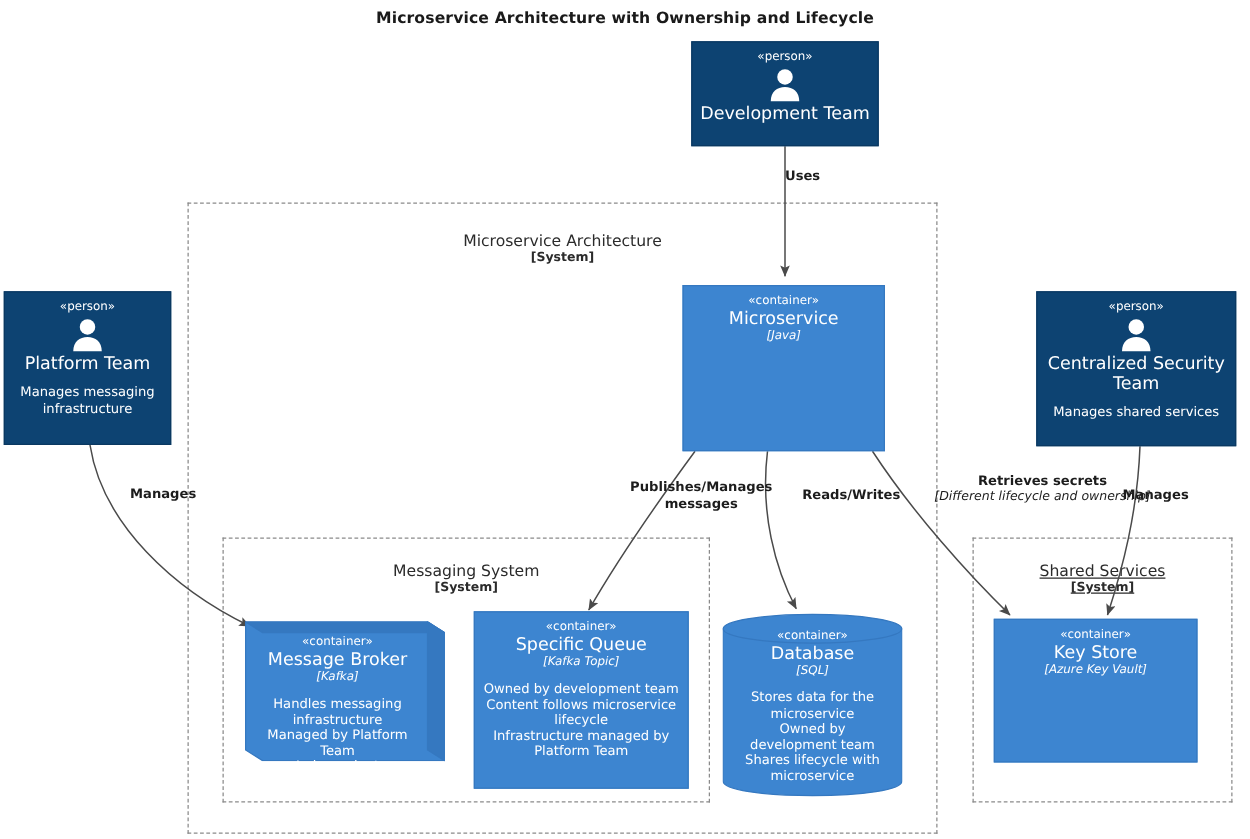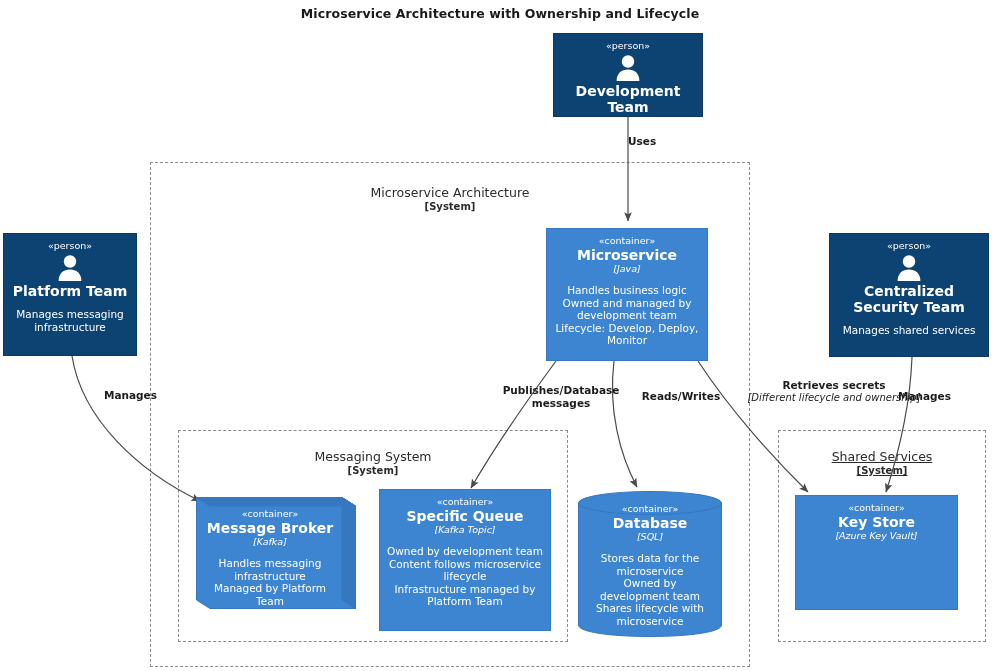--- a/index.html
+++ b/index.html
@@ -79,21 +79,21 @@
     border: 1px solid #3578c0;
     padding-top: 6px;
   }
   .stereotype {
     font-size: 9.5px;
     line-height: 12px;
     color: #ffffff;
   }
   .node-name {
     font-size: 14px;
-    font-weight: bold;
+    font-weight: normal;
     line-height: 16px;
     color: #ffffff;
     padding: 0 4px;
   }
   .node-tech {
     font-size: 9.5px;
     font-style: italic;
     line-height: 12px;
     color: #ffffff;
   }
@@ -200,21 +200,21 @@
 
   <div class="edge-label" style="left:628px; top:135px; width:90px; text-align:left;">
     <span class="el-main">Uses</span>
   </div>
 
   <div class="edge-label" style="left:104px; top:389px; width:80px; text-align:left;">
     <span class="el-main">Manages</span>
   </div>
 
   <div class="edge-label" style="left:496px; top:384px; width:130px;">
-    <span class="el-main">Publishes/Database messages</span>
+    <span class="el-main">Publishes/Manages messages</span>
   </div>
 
   <div class="edge-label" style="left:626px; top:390px; width:86px;margin-left:12px;">
     <span class="el-main">Reads/Writes</span>
   </div>
 
   <div class="edge-label" style="left:728px; top:379px; width:212px;">
     <span class="el-main">Retrieves secrets</span>
     <span class="el-sub">[Different lifecycle and ownership]</span>
   </div>
@@ -249,21 +249,20 @@
       <path d="M3.6,28 C3.6,20.4 8.7,16.6 15,16.6 C21.3,16.6 26.4,20.4 26.4,28 Z" fill="#ffffff"></path>
     </svg>
     <span class="node-name">Centralized Security Team</span>
     <span class="node-desc">Manages shared services</span>
   </div>
 
   <div class="node node-container" style="left:546px; top:228px; width:162px; height:133px;">
     <span class="stereotype">«container»</span>
     <span class="node-name">Microservice</span>
     <span class="node-tech">[Java]</span>
-    <span class="node-desc">Handles business logic<br>Owned and managed by development team<br>Lifecycle: Develop, Deploy, Monitor</span>
   </div>
 
   <div class="shape-wrap" style="left:196px; top:497px; width:160px; height:112px;">
     <svg class="shape-svg" width="160" height="112" viewBox="0 0 160 112">
       <path d="M0.5,0.5 L146,0.5 L159.5,9 L159.5,111.5 L14,111.5 L0.5,103 Z" fill="#3d85d0" stroke="#3578c0" stroke-width="1"></path>
       <path d="M0.5,0.5 L146,0.5 L159.5,9 L14,9 Z" fill="#3578c0" stroke="#3578c0" stroke-width="1"></path>
       <path d="M146,0.5 L159.5,9 L159.5,111.5 L146,103 Z" fill="#3578c0" stroke="#3578c0" stroke-width="1"></path>
     </svg>
     <div class="shape-text" style="padding:11px 16px 6px 4px;">
       <span class="stereotype">«container»</span>

